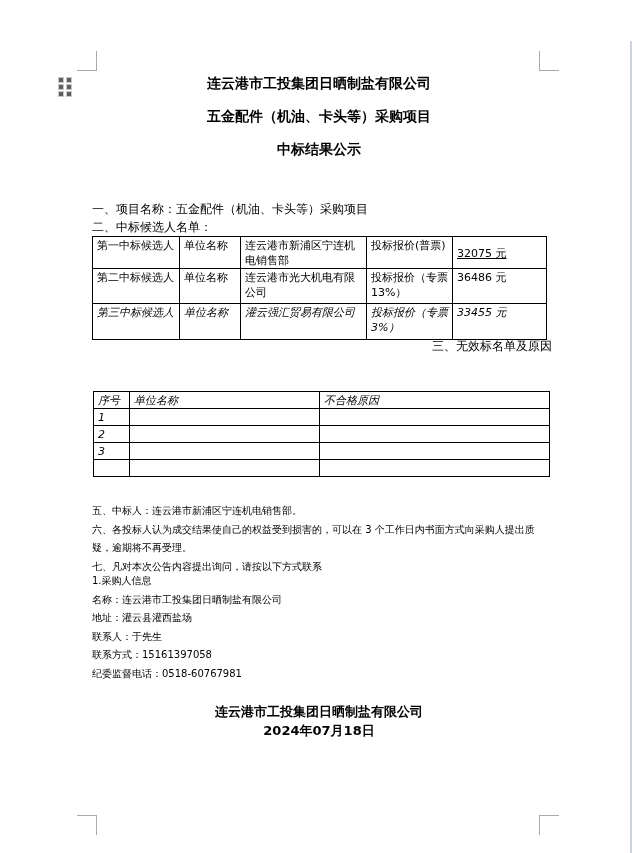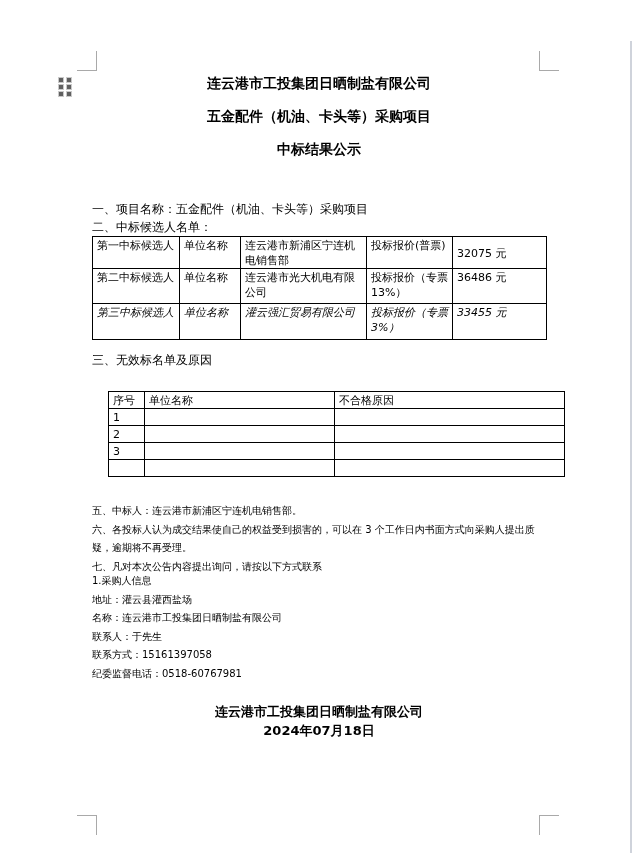--- a/index.html
+++ b/index.html
@@ -31,40 +31,40 @@
 
   .abs { position: absolute; }
   .title { left: 92px; width: 454px; text-align: center; font-weight: bold; font-size: 14px; white-space: nowrap; }
   .t1 { top: 34px; }
   .t2 { top: 67px; text-align: center; }
   .t3 { top: 100px; }
 
   .line { left: 92px; width: 460px; font-size: 12px; white-space: nowrap; }
   .sec1 { top: 160px; }
   .sec2 { top: 178px; }
-  .sec3 { top: 311px; }
+  .sec3 { top: 297px; text-align: right; }
 
   table.tbl { position: absolute; border-collapse: collapse; table-layout: fixed; }
   table.tbl td, table.tbl th {
     border: 1px solid #000;
     font-size: 11px;
     line-height: 15px;
     font-weight: normal;
     text-align: left;
     vertical-align: top;
     padding: 1px 4px 0 4px;
     overflow: hidden;
   }
   .t-cand { left: 92px; top: 195px; width: 454px; padding-left: 15px; }
   .t-cand .r1 td { height: 32px; }
   .t-cand .r2 td { height: 35px; }
   .t-cand .r3 td { height: 36px; font-style: italic; }
-  .t-cand td.price1 { padding-top: 9px; }
+  .t-cand td.price1 { padding-top: 9px; text-decoration: underline; }
 
-  .t-invalid { left: 108px; top: 350px; width: 456px; }
+  .t-invalid { left: 93px; top: 350px; width: 456px; font-style: italic; }
   .t-invalid th { height: 15px; }
   .t-invalid td { height: 17px; }
 
   .para { left: 92px; width: 454px; font-size: 10px; line-height: 18.5px; }
   .pA { top: 461px; }
   .pB { top: 531px; }
 
   .footer { left: 92px; top: 661px; width: 454px; text-align: center; font-weight: bold;
             font-size: 13px; line-height: 19px; }
 </style>
@@ -168,22 +168,22 @@
     </table>
 
   <div class="abs para pA">
     <div>五、中标人：连云港市新浦区宁连机电销售部。</div>
     <div>六、各投标人认为成交结果使自己的权益受到损害的，可以在 3 个工作日内书面方式向采购人提出质疑，逾期将不再受理。</div>
     <div>七、凡对本次公告内容提出询问，请按以下方式联系</div>
   </div>
 
   <div class="abs para pB">
     <div>1.采购人信息</div>
+    <div>名称：连云港市工投集团日晒制盐有限公司</div>
     <div>地址：灌云县灌西盐场</div>
-    <div>名称：连云港市工投集团日晒制盐有限公司</div>
     <div>联系人：于先生</div>
     <div>联系方式：15161397058</div>
     <div>纪委监督电话：0518-60767981</div>
   </div>
 
   <div class="abs footer">
     <div>连云港市工投集团日晒制盐有限公司</div>
     <div>2024年07月18日</div>
   </div>
 

